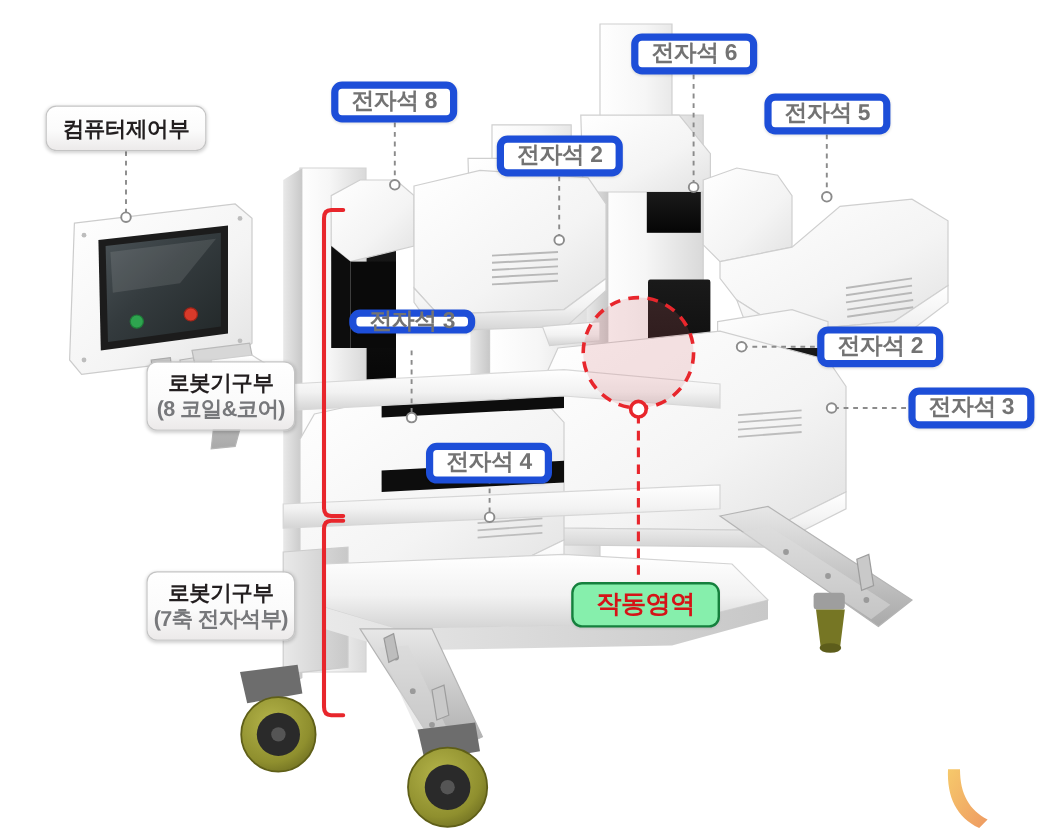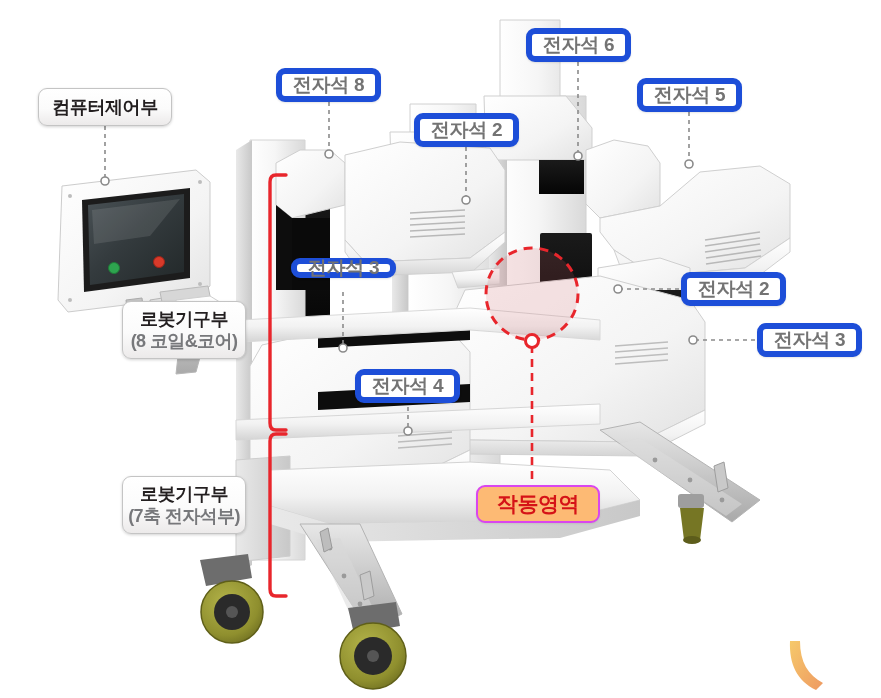--- a/index.html
+++ b/index.html
@@ -63,23 +63,23 @@
     box-shadow: 0 1px 3px rgba(0,0,0,0.18);
   }
   .label.gray .sub {
     font-size: 18px;
     font-weight: bold;
     color: #77787b;
     letter-spacing: -0.6px;
     margin-top: 1px;
   }
   .label.red {
-    border: 2px solid #d946ef;
+    border: 2px solid #15803d;
     border-radius: 9px;
-    background: #fdba74;
+    background: #86efac;
     color: #d51317;
     font-weight: bold;
     font-size: 21px;
     letter-spacing: -0.4px;
     padding: 0 12px;
     box-shadow: 0 1px 2px rgba(0,0,0,0.08);
   }
 
   
   #leaders { position:absolute; left:0; top:0; width:881px; height:698px; }

